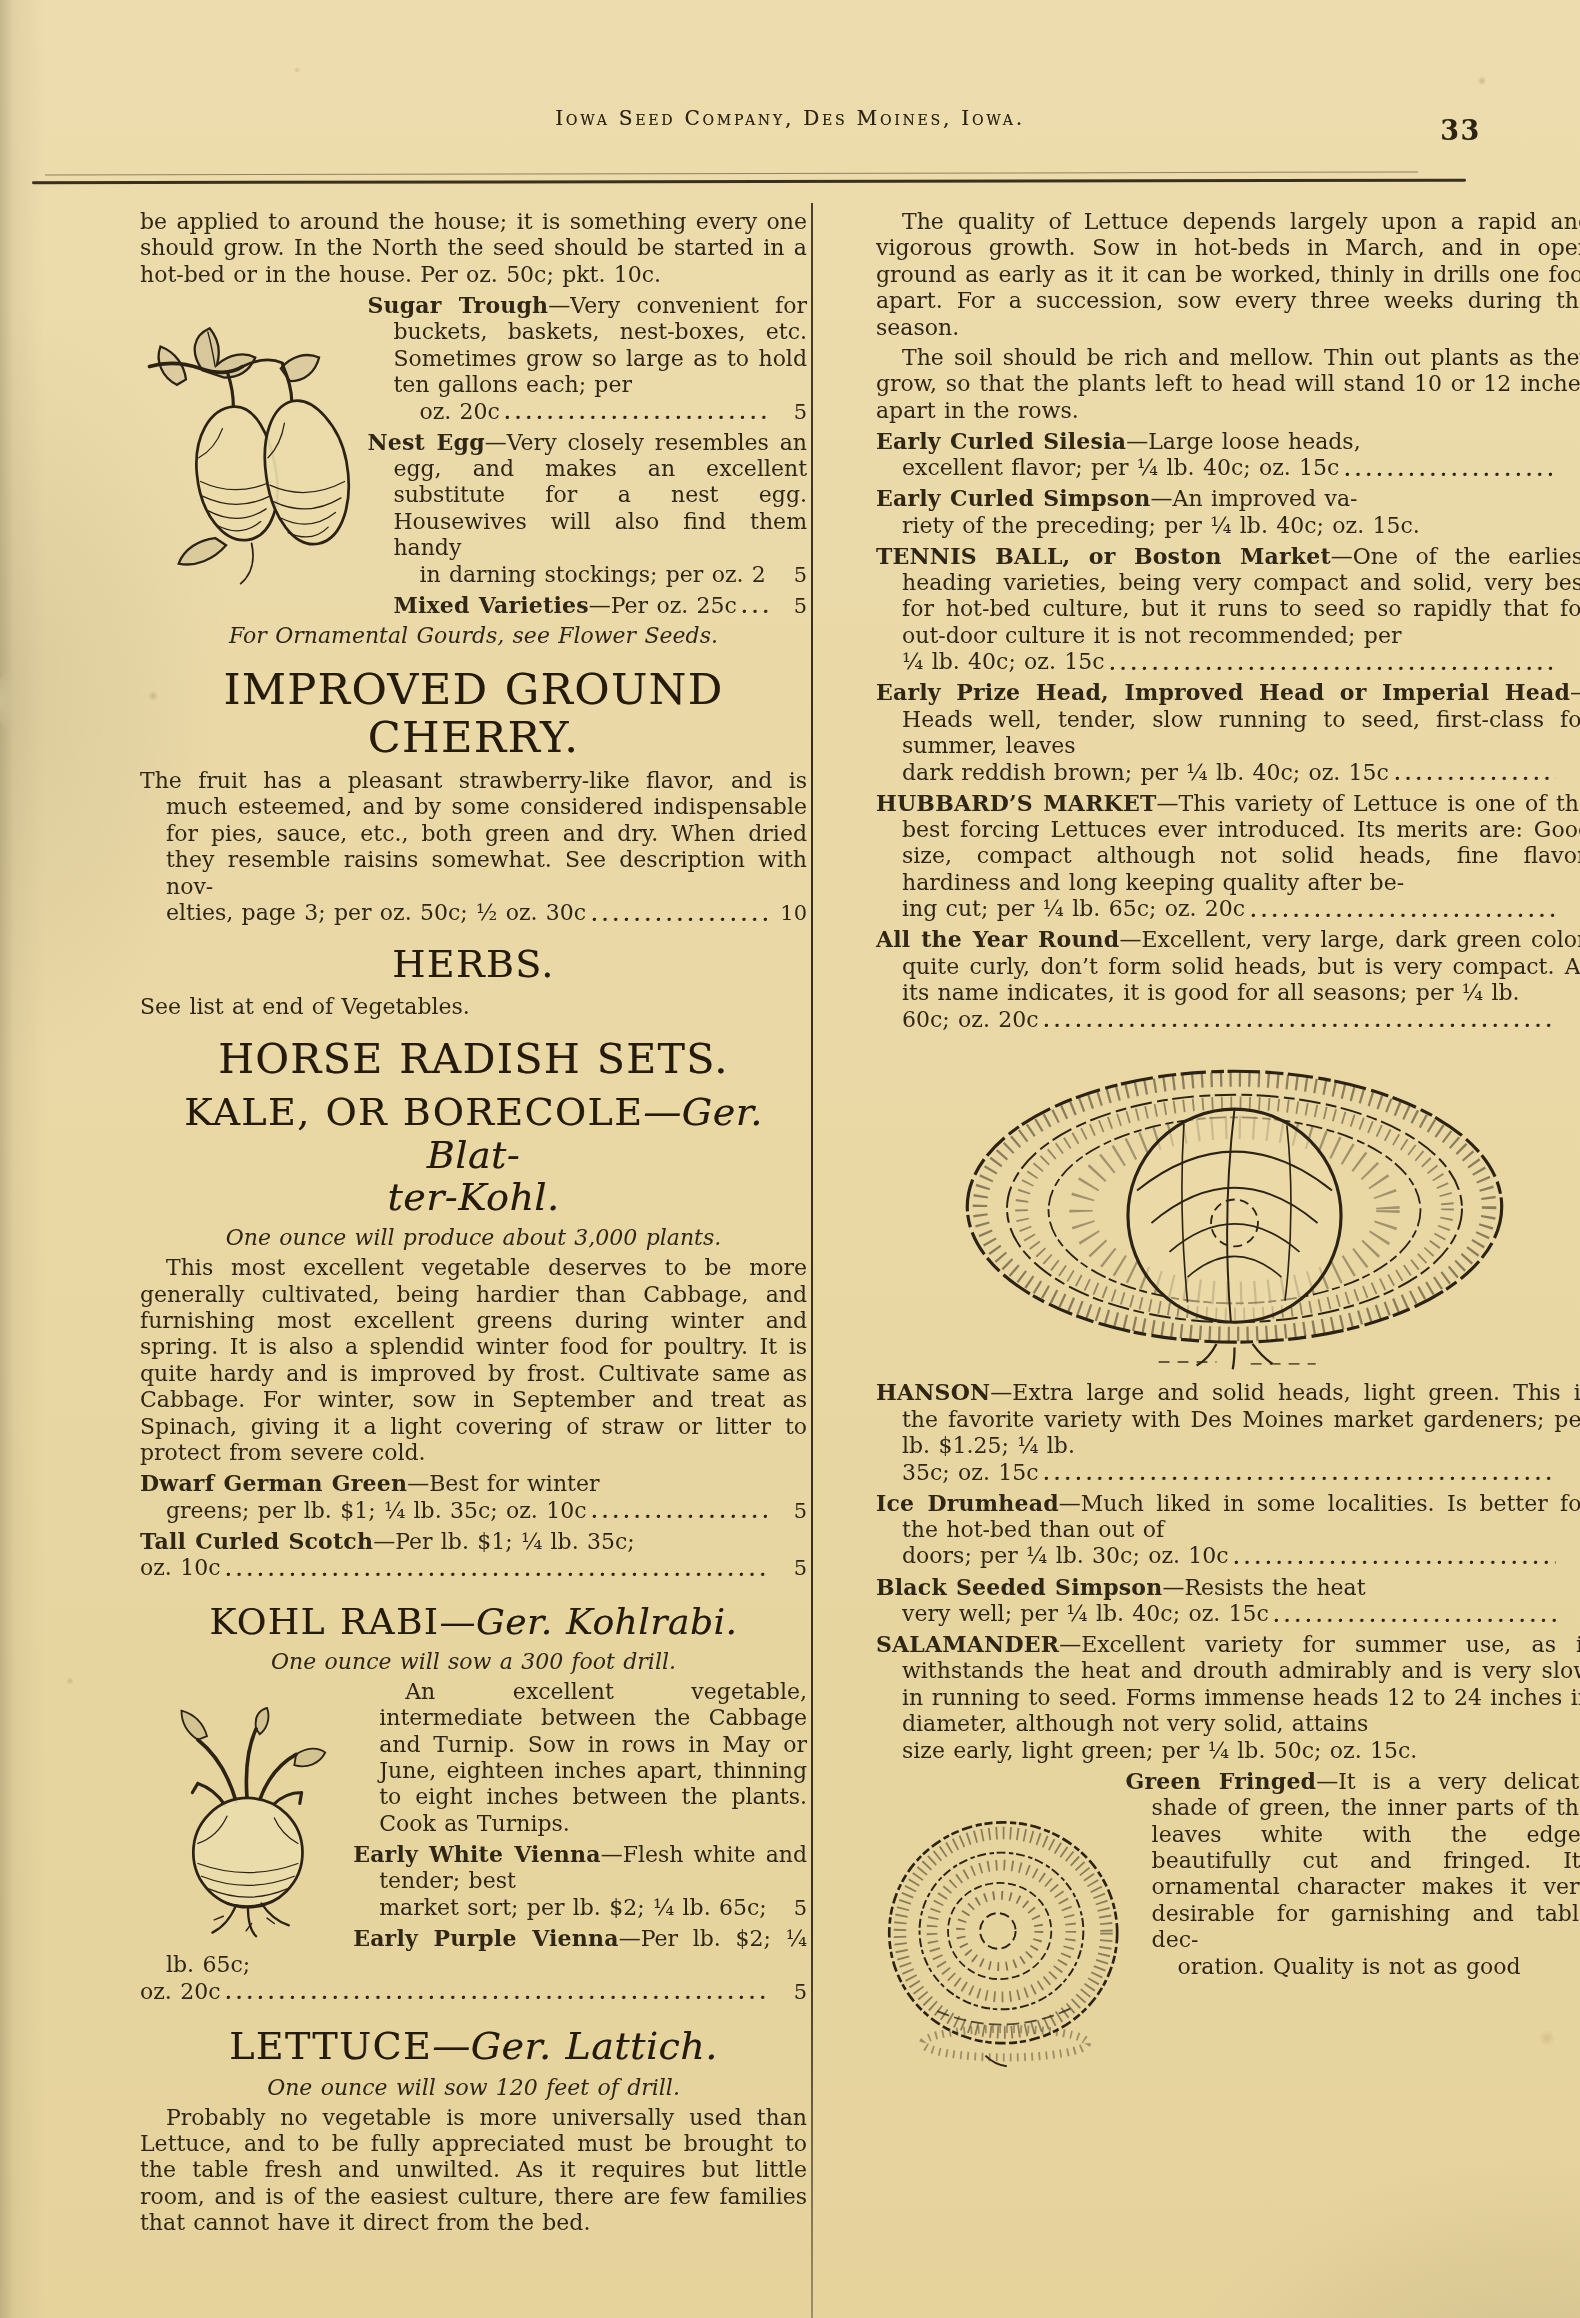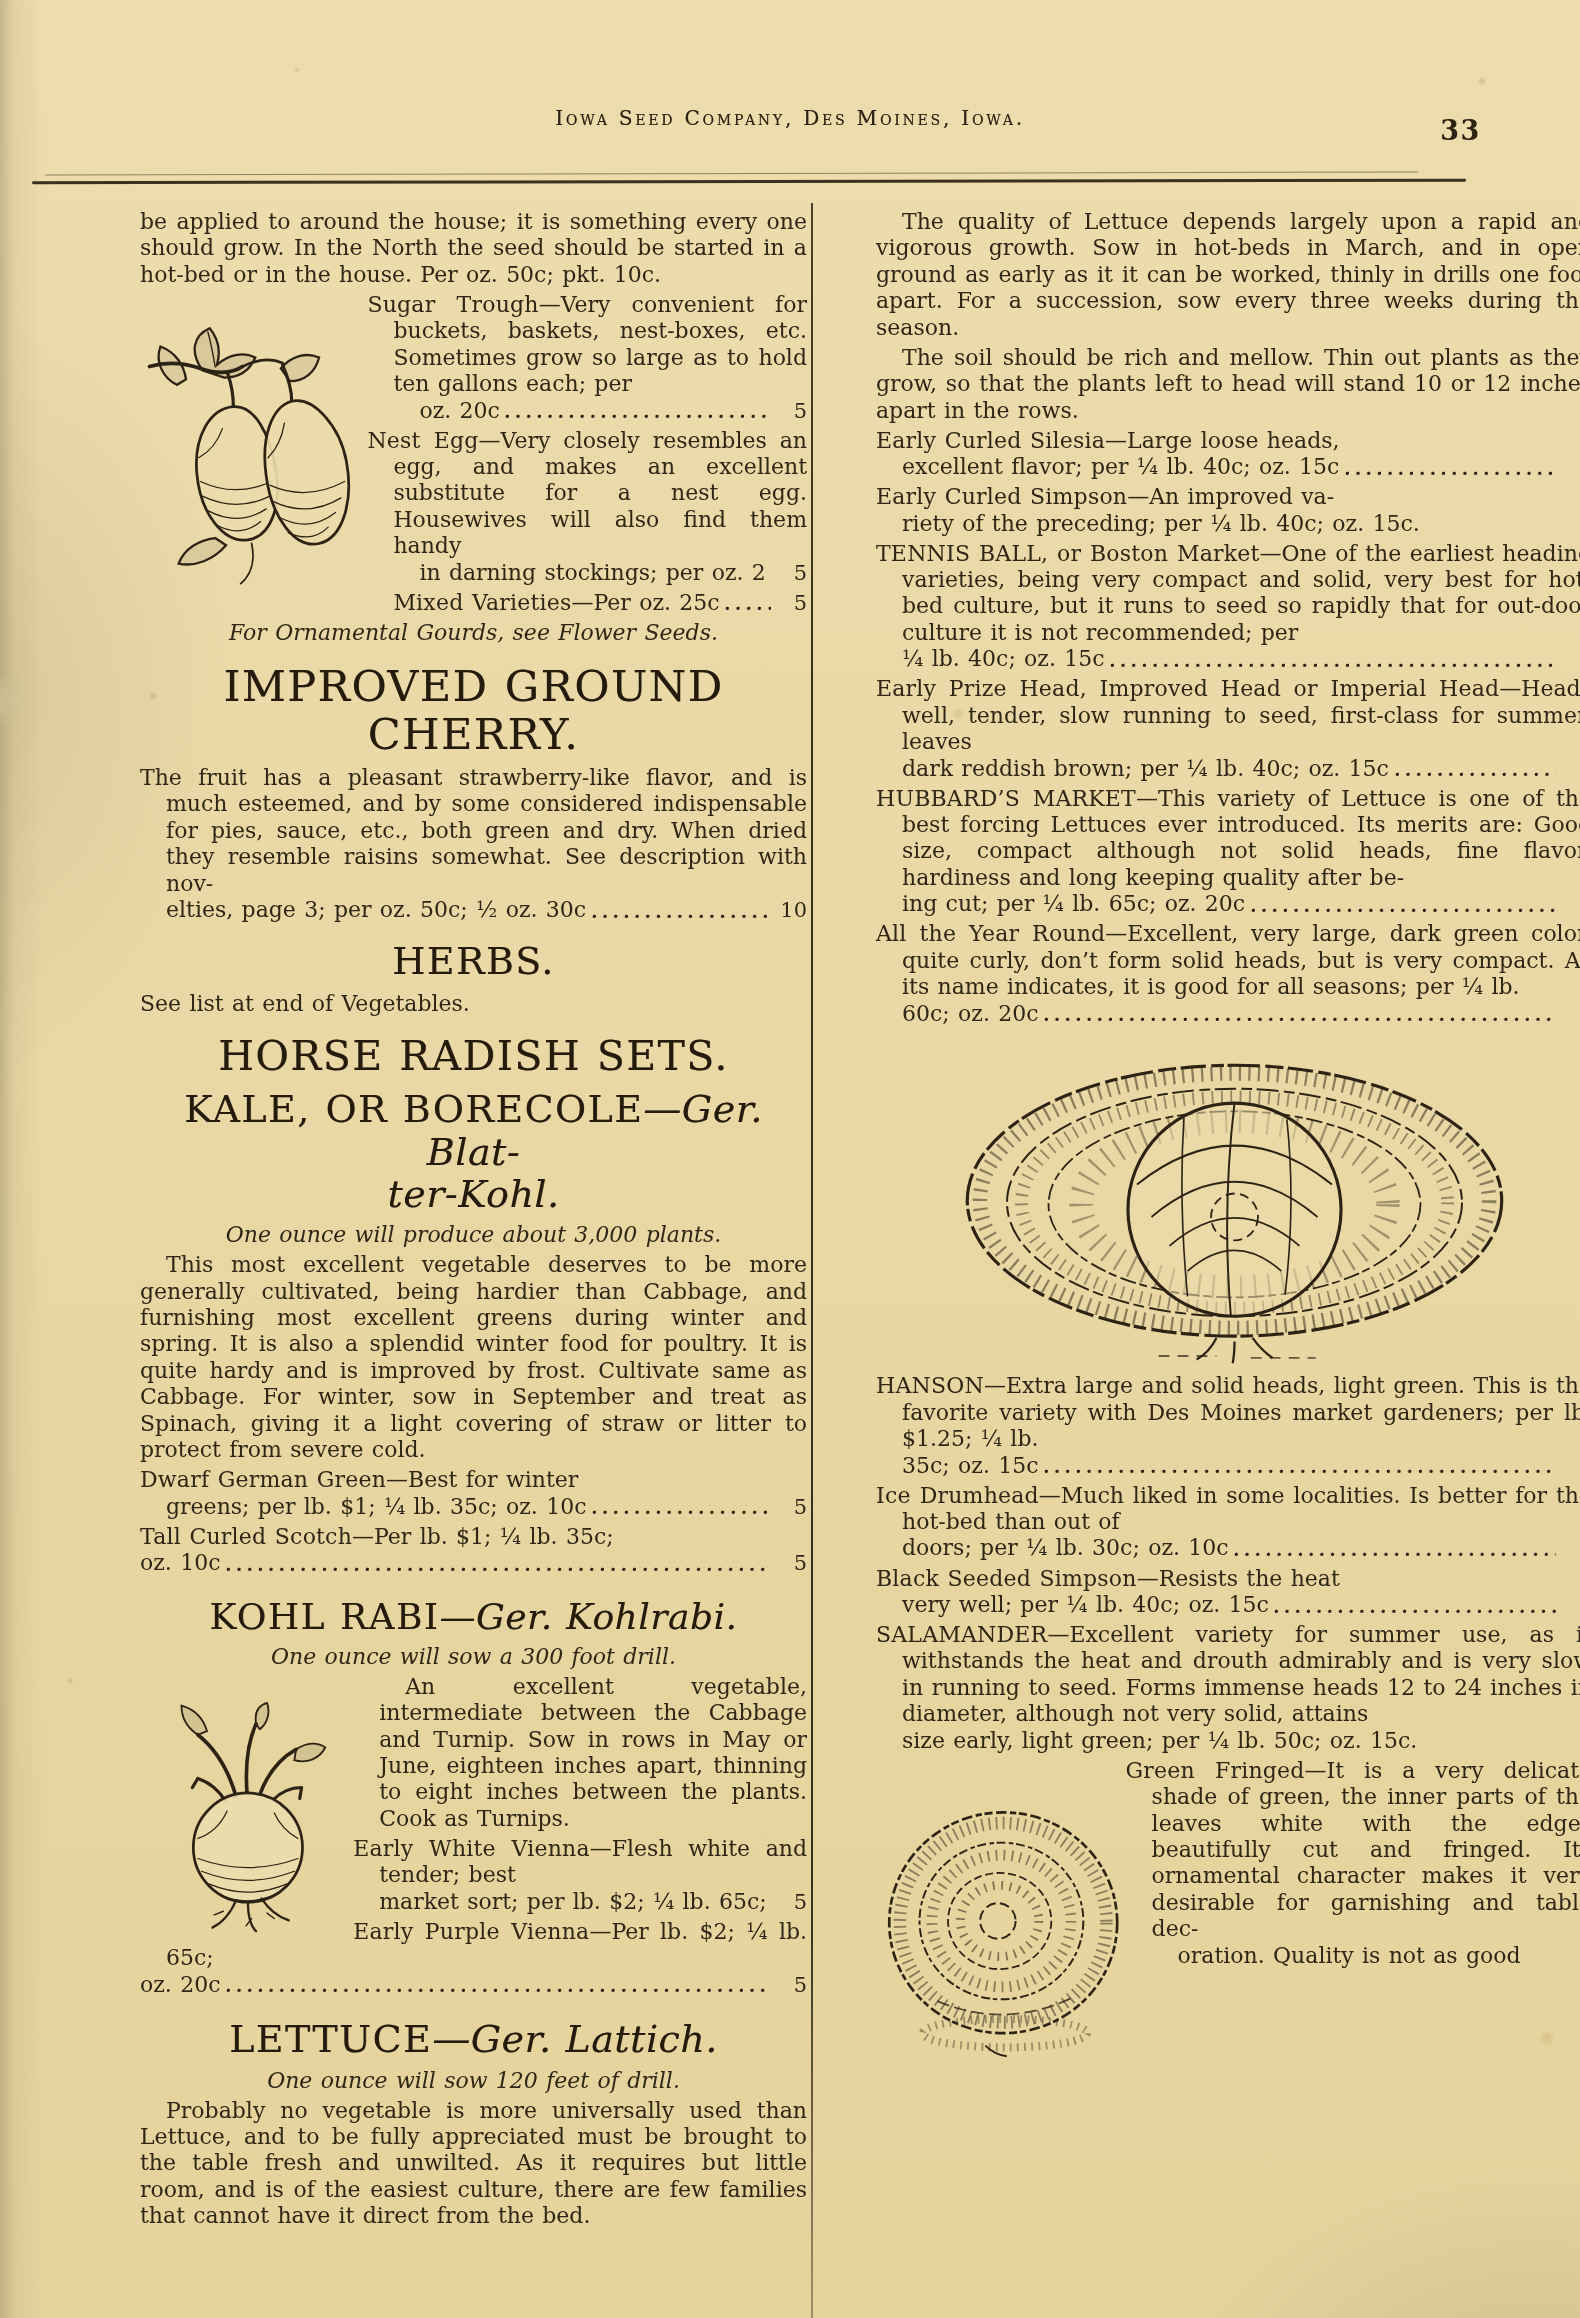--- a/index.html
+++ b/index.html
@@ -43,21 +43,21 @@
     background:linear-gradient(#4a3f28,#352c19 25%,#3a3120 80%,rgba(58,49,32,0.35));}
 
   .col{position:absolute;top:209px;font-size:22px;line-height:26.4px;
     text-align:justify;word-spacing:0.06em;}
   .col-left{left:140px;width:667px;}
   .col-right{left:876px;width:716px;}
   .col p{margin:0 0 3.7px;}
   .frag{text-indent:0;}
   .ind{text-indent:26px;}
   .hang{padding-left:26px;text-indent:-26px;}
-  .ename{font-weight:normal;letter-spacing:0.2px;}
+  .ename{font-weight:bold;letter-spacing:0.2px;}
   .entry{margin:0 0 2.8px;}
   .entry .ebody{margin:0;}
   .price-row{display:flex;align-items:flex-end;padding-left:26px;margin:0 0 3.7px;}
   .price-row .tail{white-space:nowrap;flex:0 1 auto;overflow:hidden;}
   .price-row .dots{flex:1 1 0;min-width:0;height:5.1px;margin:0 6.5px 4.6px 5.6px;
     background-image:radial-gradient(circle at 2.3px 2.3px, #2e2516 1.4px, rgba(0,0,0,0) 2px);
     background-size:10.7px 5.1px;background-repeat:repeat-x;}
   .price-row.nodots .dots{background:none;}
   .price-row .num{flex:0 0 30px;text-align:right;font-size:21px;}
 

